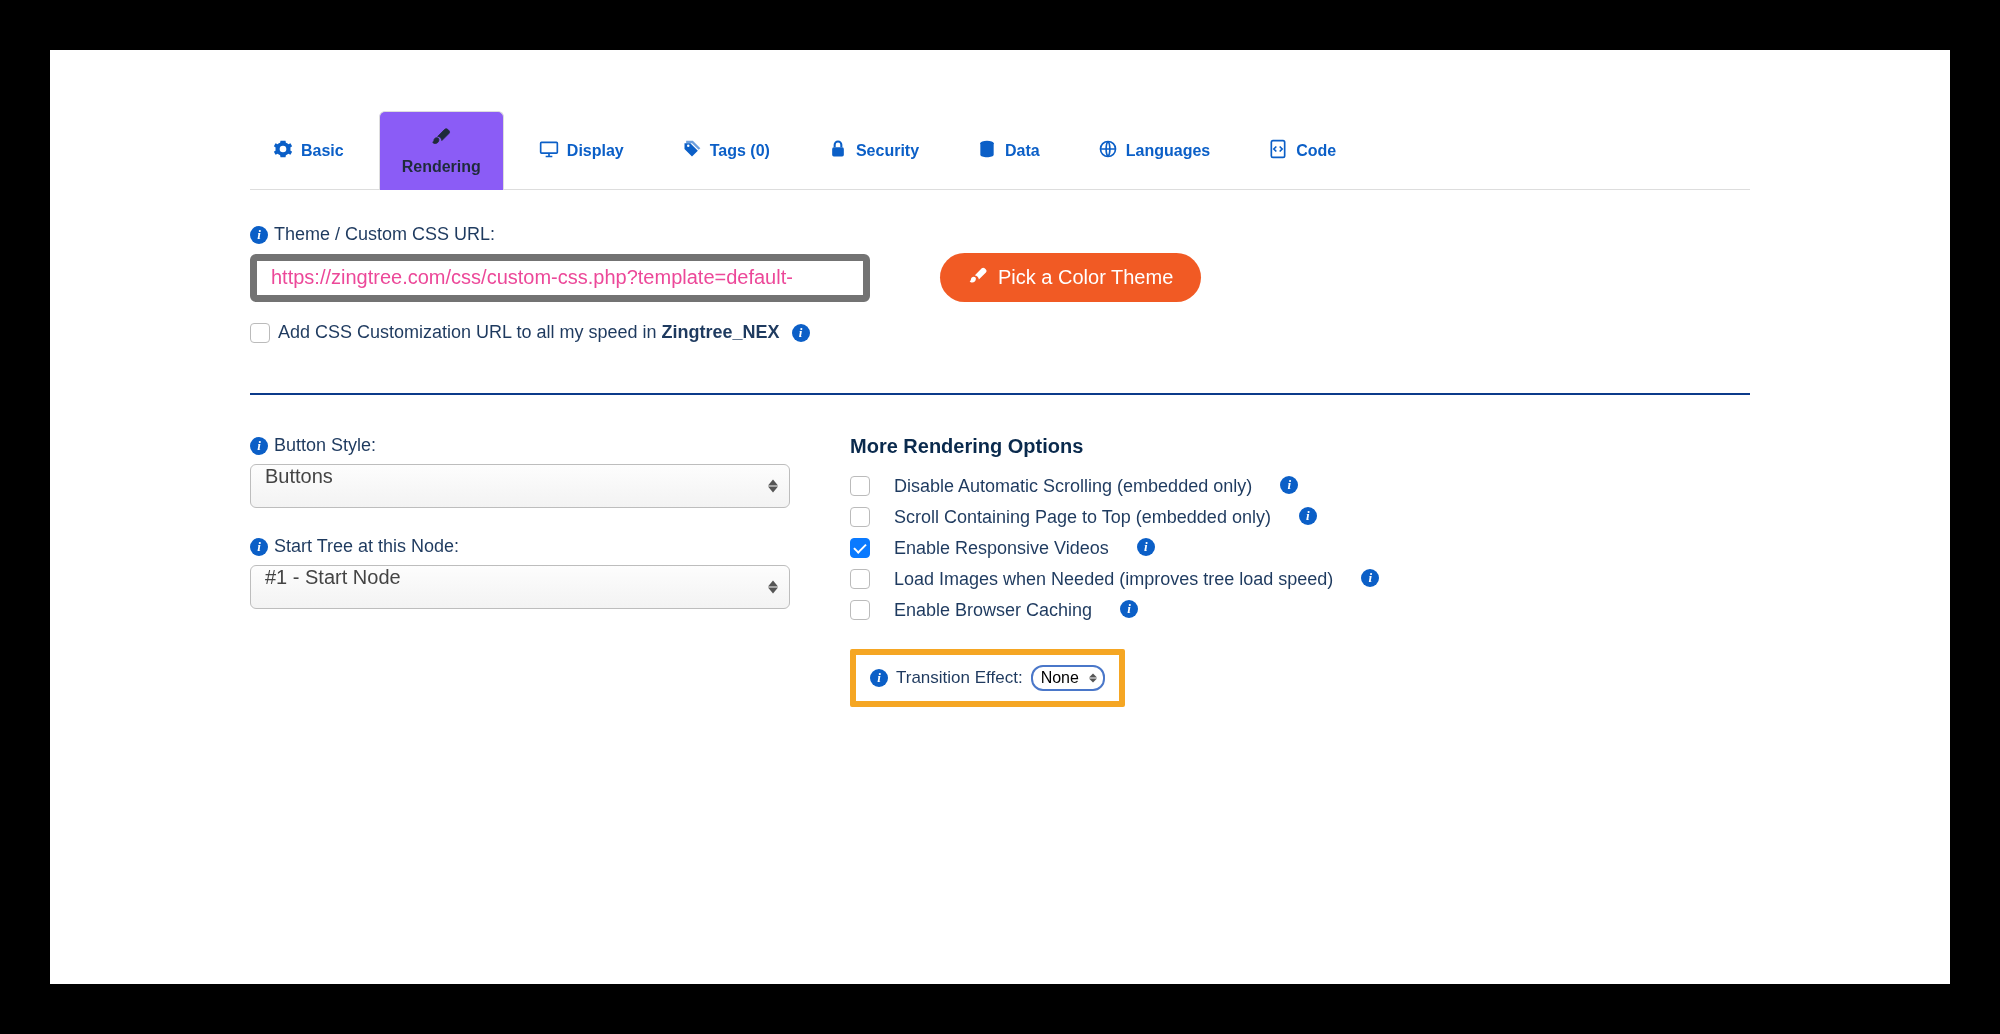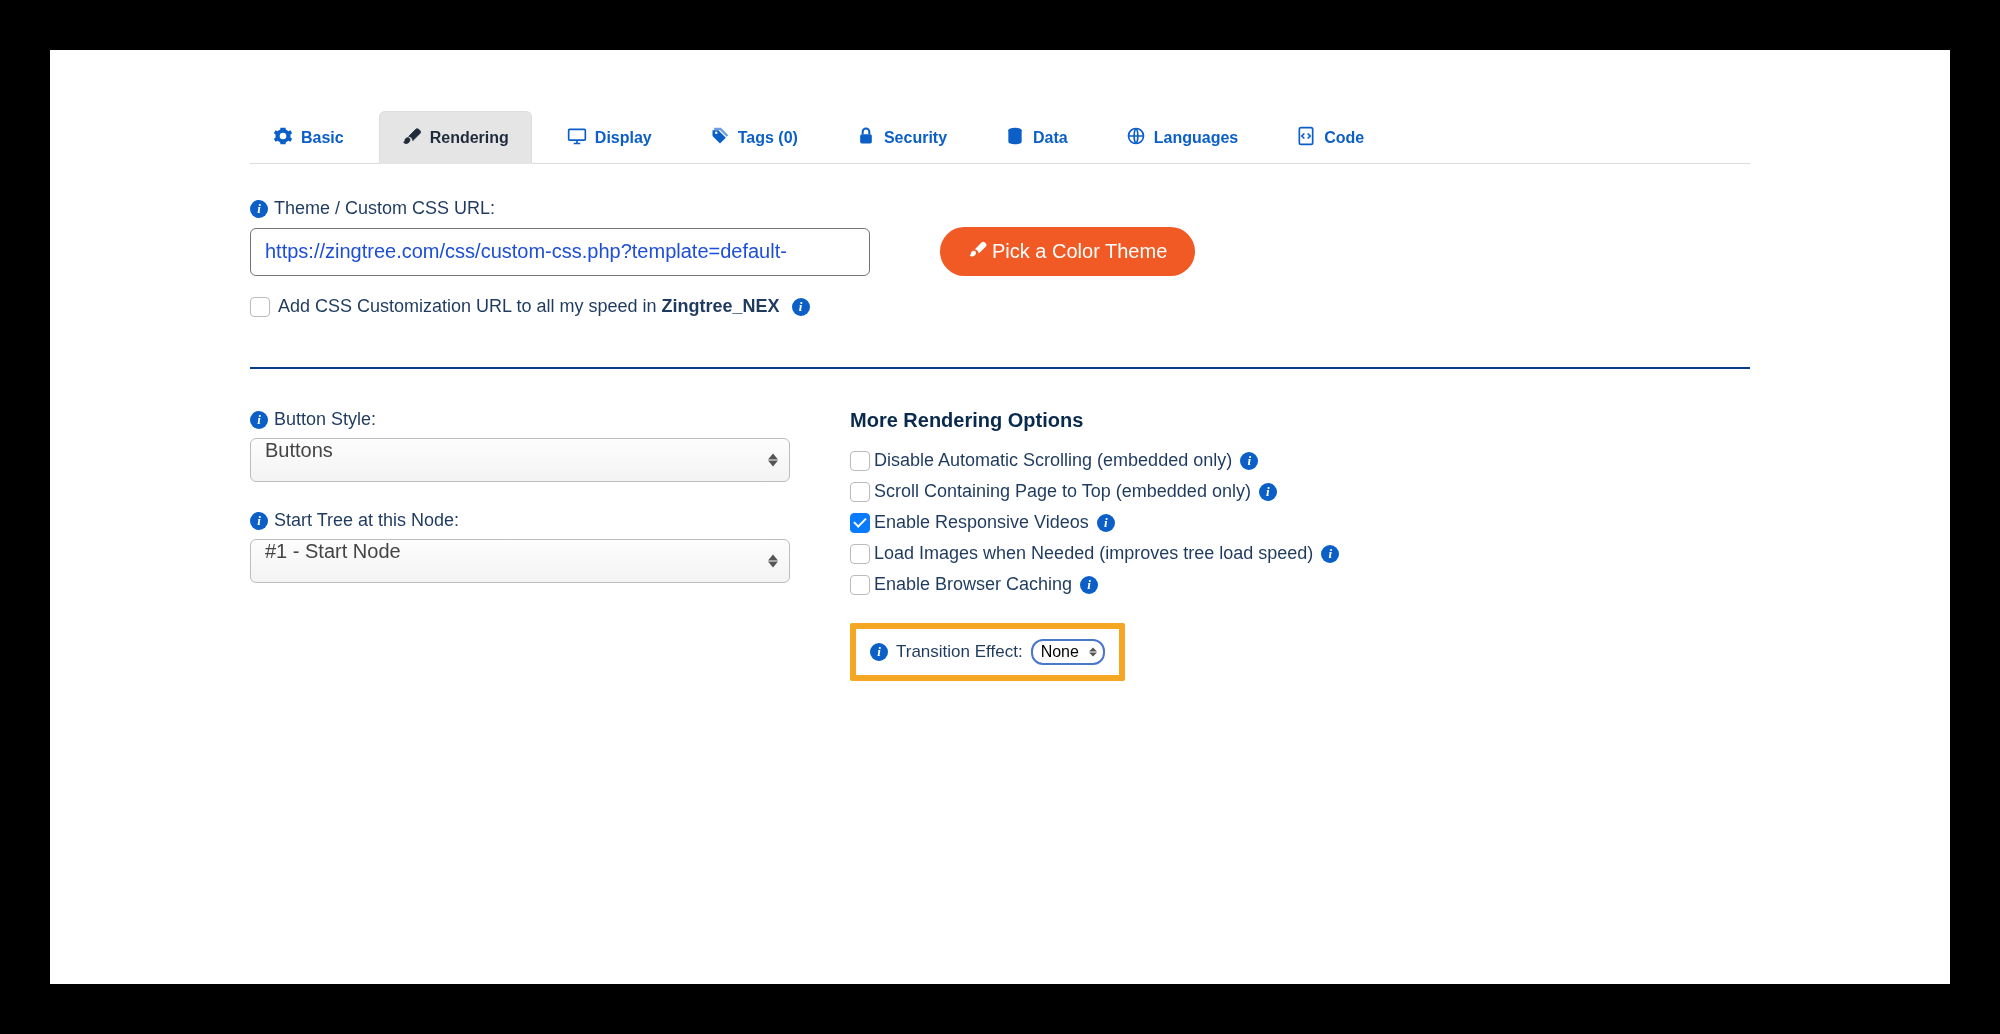--- a/index.html
+++ b/index.html
@@ -48,21 +48,22 @@
   border-bottom: none;
   position: relative;
   top: 1px;
   white-space: nowrap;
 }
 .tab + .tab { margin-left: 12px; }
 .tab.active {
   color: #1f2b3a;
   border-color: #ddd;
   border-radius: 6px 6px 0 0;
-  background: #e5e5e5;
+  background: #8b5cf6;
+  flex-direction: column;
 }
 .tab svg { width: 20px; height: 20px; }
 .tab.active svg .stroke, .tab.active svg .fill { stroke: #1f2b3a; fill: #1f2b3a; }
 .section-label {
   display: flex;
   align-items: center;
   gap: 6px;
   color: #1e3a5f;
   font-size: 18px;
   margin-bottom: 8px;
@@ -73,31 +74,31 @@
   align-items: center; justify-content: center;
   font-style: italic; font-weight: 700; font-size: 13px;
   font-family: Georgia, serif;
   flex-shrink: 0;
 }
 .info-icon.trailing { margin-left: 4px; }
 .row-theme { display: flex; align-items: center; gap: 70px; margin-bottom: 20px; }
 .text-input {
   width: 620px;
   height: 48px;
-  border: 1px solid #737373;
+  border: 7px solid #737373;
   border-radius: 6px;
   padding: 0 14px;
   font-size: 20px;
-  color: #1d4ed8;
+  color: #ec4899;
   background: #fff;
 }
 .btn-orange {
   display: inline-flex;
   align-items: center;
-  gap: 4px;
+  gap: 10px;
   background: #f15a24;
   color: #fff;
   border: none;
   border-radius: 999px;
   padding: 12px 28px;
   font-size: 20px;
   font-weight: 500;
   cursor: pointer;
 }
 .btn-orange svg { width: 20px; height: 20px; }
@@ -173,22 +174,21 @@
 .select-chevrons .up { border-bottom: 6px solid #555; }
 .select-chevrons .down { border-top: 6px solid #555; }
 .right-heading {
   font-size: 20px;
   font-weight: 700;
   color: #0a2a4d;
   margin-bottom: 18px;
 }
 .opt-row {
   display: flex;
-  align-items: center;
-  gap: 4px;
+  gap: 24px;
   font-size: 18px;
   color: #1e3a5f;
   margin-bottom: 10px;
 }
 .highlight-box {
   display: inline-flex;
   align-items: center;
   gap: 8px;
   border: 6px solid #f5a623;
   border-radius: 2px;

